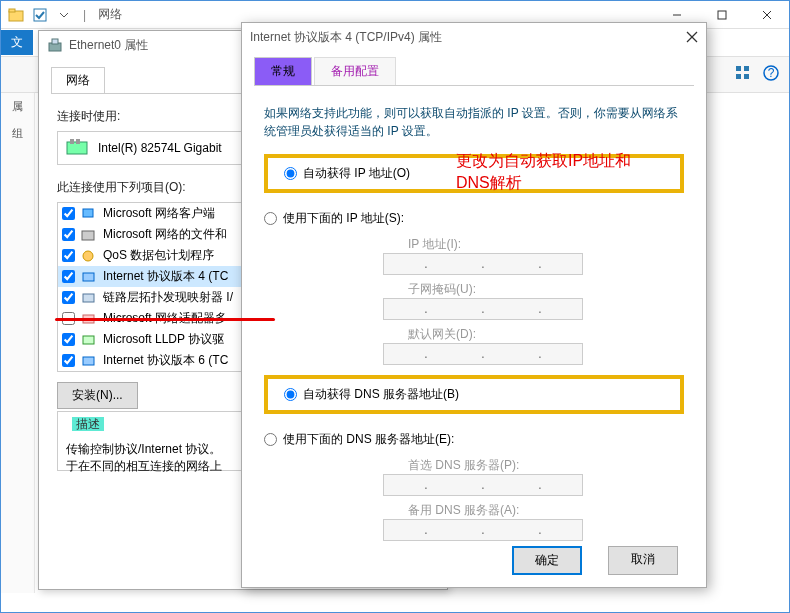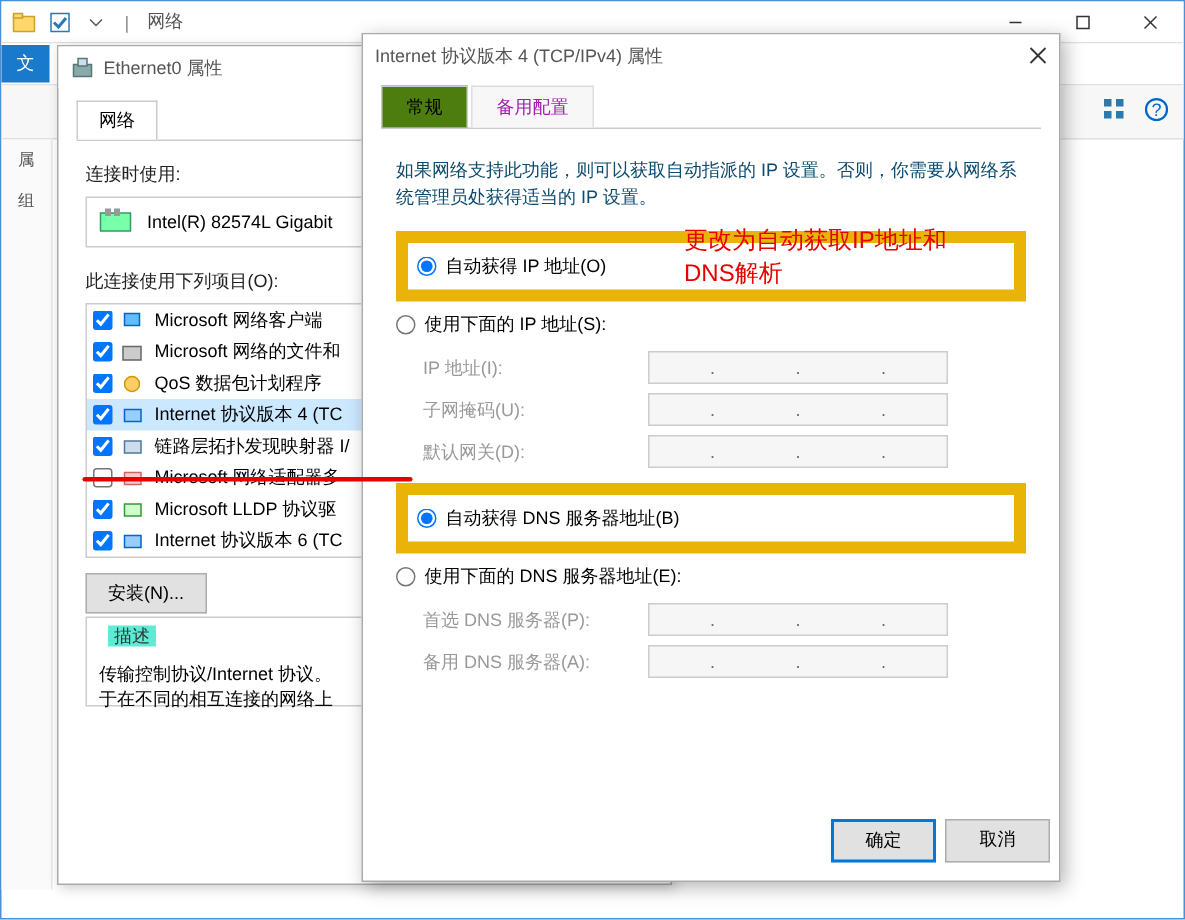--- a/index.html
+++ b/index.html
@@ -49,41 +49,41 @@
 
     .desc-group { margin-top: 10px; }
     .fieldset-label { position: relative; top: -8px; background: #5eead4; padding: 0 4px; margin-left: 6px; color: #333; }
     .desc-box { border: 1px solid #ccc; padding: 12px 8px 8px; margin-top: -8px; height: 60px; }
 
     
     .ipv4-dialog { position: absolute; left: 241px; top: 22px; width: 466px; height: 566px; background: #fff; border: 1px solid #aaa; box-shadow: 3px 3px 12px rgba(0,0,0,0.3); }
     .ipv4-body { padding: 10px 22px; }
 
     .ipv4-tabs { display: flex; margin: 6px 12px 0; border-bottom: 1px solid #ccc; }
-    .ipv4-tab { padding: 5px 16px; border: 1px solid #ccc; border-bottom: none; margin-right: 2px; background: #4d7c0f; }
+    .ipv4-tab { padding: 5px 16px; border: 1px solid #ccc; border-bottom: none; margin-right: 2px; background: #8b5cf6; }
     .ipv4-tab.inactive { background: #f7f7f7; color: #a21caf; border-color: #ddd; }
 
     .help-text { color: #0c4a6e; line-height: 1.5; margin: 8px 0 14px; }
 
     .radio-row { display: flex; align-items: center; gap: 6px; padding: 3px 0; }
     .radio { width: 13px; height: 13px; }
 
-    .red-box { border: 8px solid #eab308; padding: 4px 6px; margin: 2px 0 4px; }
+    .red-box { border: 4px solid #eab308; padding: 4px 16px; margin: 2px 0 14px; }
     .red-annot { position: absolute; color: #e60000; font-size: 16px; font-weight: 500; line-height: 1.4; left: 456px; top: 150px; width: 200px; }
 
     .ip-grid { margin: 4px 0 10px 18px; }
-    .ip-row { display: flex; align-items: center; margin: 6px 0; }
+    .ip-row { display: flex; align-items: center; margin: 6px 0; flex-direction: column; }
     .ip-label { width: 150px; color: #999; }
     .ip-field { width: 200px; height: 22px; border: 1px solid #ccc; background: #f6f6f6; display: flex; align-items: center; justify-content: space-around; color: #aaa; }
     .dot { color: #666; }
 
     .advanced-row { display: flex; justify-content: space-between; align-items: center; margin-top: 16px; }
     .chk-row { display: flex; align-items: center; gap: 6px; }
 
-    .dlg-footer { position: absolute; bottom: 12px; right: 6px; display: flex; gap: 6px; }
+    .dlg-footer { position: absolute; bottom: 12px; right: 28px; display: flex; gap: 26px; }
 
     .red-underline { position: absolute; left: 55px; top: 318px; width: 220px; height: 3px; background: #e60000; border-radius: 2px; z-index: 5; }
 
     .exp-left-col { position:absolute; left:0; top:92px; width:34px; height:500px; background:#fafafa; border-right:1px solid #e8e8e8;}
     .exp-left-item { padding:6px 4px; color:#555; font-size:11px; text-align:center;}
 
     svg { display: block; }
   </style>
 </head>
 <body>

